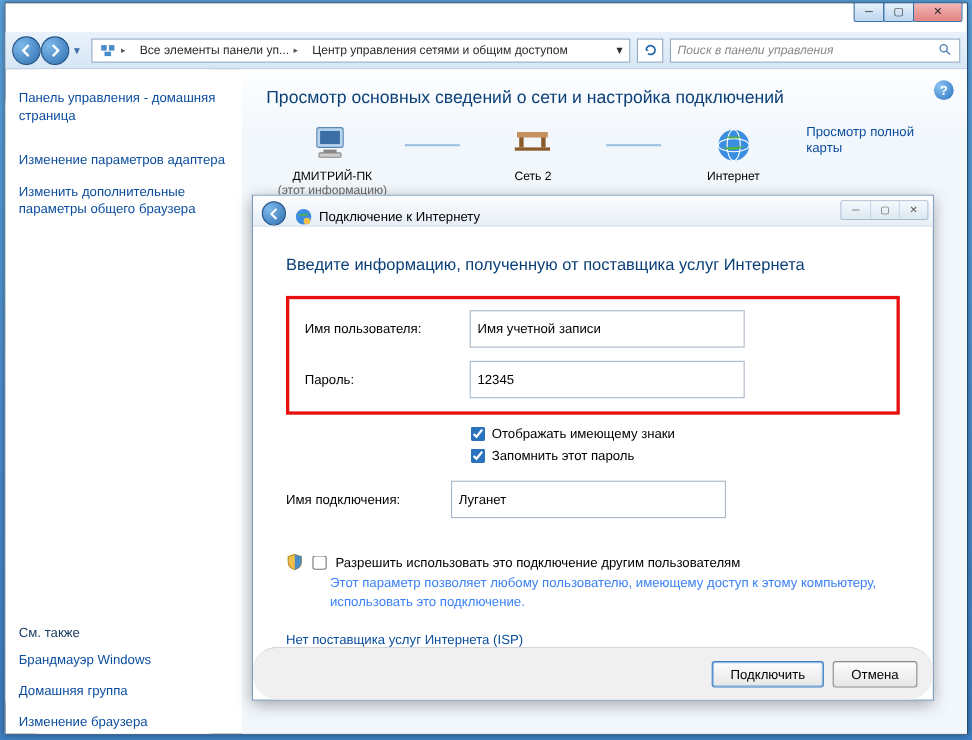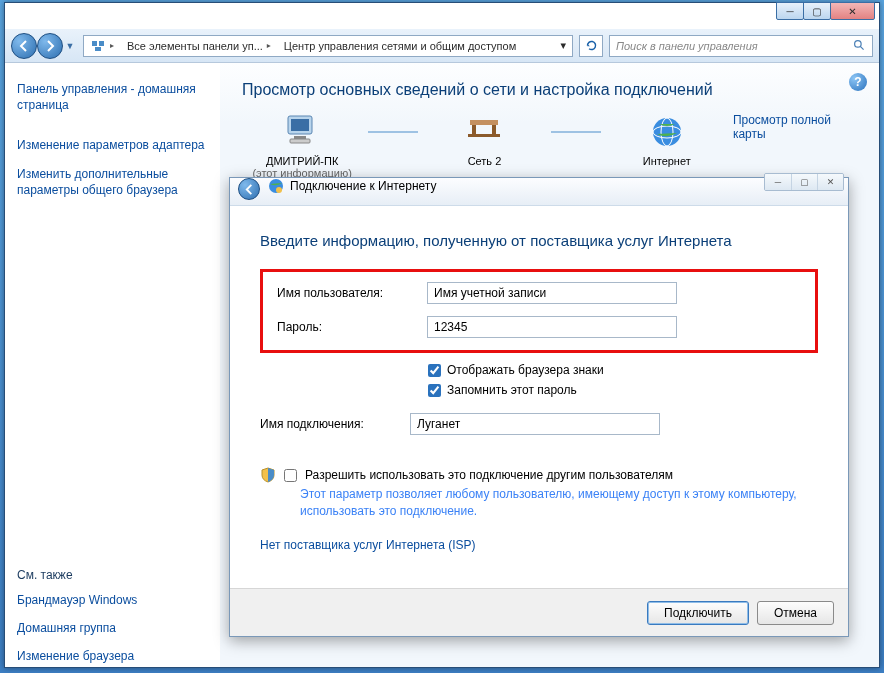--- a/index.html
+++ b/index.html
@@ -32,42 +32,42 @@
 .helpicon { position:absolute; right:12px; top:10px; width:18px; height:18px; border-radius:50%; background: radial-gradient(circle at 30% 30%, #8cc5f5, #2a72bd); color:#fff; font-size:12px; display:flex;align-items:center;justify-content:center; font-weight:bold;}
 .main h1 { color:#0b3f78; font-weight:normal; font-size: 16px; margin-bottom: 14px; }
 .netrow { display:flex; align-items:flex-start; gap: 6px; }
 .netitem { text-align:center; font-size: 11px; width: 130px; }
 .neticon { height: 38px; display:flex; align-items:center; justify-content:center; margin-bottom:4px; }
 .netdash { flex:0 0 50px; height:38px; display:flex; align-items:center; }
 .netdash .line { border-top: 2px solid #9ec2e3; width:100%; position:relative; }
 .maplink { color:#0a4d9e; font-size:12px; cursor:pointer; margin-left:auto; }
 
 .dialog { position:absolute; left:229px; top:177px; width:620px; height:460px; background:#fff; border:1px solid #7a98b8; box-shadow: 0 4px 14px rgba(0,0,0,.35); }
-.dlg-titlebar { height:28px; background: linear-gradient(#fcfdff, #e7eef6); border-bottom:1px solid #cddbe9; display:flex; align-items:flex-start; padding: 0 4px 0 8px; }
+.dlg-titlebar { height:28px; background: linear-gradient(#fcfdff, #e7eef6); border-bottom:1px solid #cddbe9; display:flex; align-items:flex-end; padding: 0 4px 0 8px; }
 .dlg-back { width:22px; height:22px; border-radius:50%; background: radial-gradient(circle at 30% 30%, #7fb9ec, #2e6fb0); border:1px solid #1d4e82; display:flex;align-items:center;justify-content:center; color:#fff; font-size:13px; margin-right:8px;}
 .dlg-title { font-size:12px; display:flex; align-items:center; gap:6px; }
 .dlg-winctrls { margin-left:auto; display:flex; border:1px solid #a8bcd1; border-radius:2px; overflow:hidden; transform: translateY(-5px); }
 .dlg-winctrls .c { width:26px; height:16px; background: linear-gradient(#f5f9fc, #dde8f2); display:flex;align-items:center;justify-content:center; font-size:9px; border-left:1px solid #c5d4e3; color:#555;}
 .dlg-winctrls .c:first-child { border-left:none;}
 
 .dlg-body { padding: 26px 30px 16px; }
 .dlg-body h2 { color:#0b3f78; font-weight:normal; font-size:15px; margin-bottom:20px; }
 .redbox { border:3px solid #e80f0f; padding: 10px 14px; margin-bottom: 10px; }
 .formrow { display:flex; align-items:center; margin-bottom:12px; font-size:12px; }
 .formrow label { width: 150px; }
-.formrow input[type=text] { width: 250px; height:22px; border:1px solid #a8b8c9; padding: 0 6px; font-size:12px; font-family: inherit; }
+.formrow input[type=text] { width: 250px; height:34px; border:1px solid #a8b8c9; padding: 0 6px; font-size:12px; font-family: inherit; }
 .chkrow { display:flex; align-items:center; font-size:12px; margin-left: 168px; margin-bottom:6px; gap:6px; }
 .chkrow input { accent-color: #2a72bd; }
 .connrow { margin-top: 16px; }
 .shield-area { margin-top: 32px; font-size:12px; }
 .shield-row { display:flex; align-items:center; gap:8px; }
 .shield-desc { color:#3b82f6; margin-left: 40px; margin-top:3px; line-height:1.4; }
 .isp-link { color:#0a4d9e; font-size:12px; margin-top: 18px; display:inline-block; cursor:pointer; }
 
-.dlg-footer { position:absolute; bottom:0; left:0; right:0; height:48px; background:#f0f0f0; border-top:1px solid #d6d6d6; display:flex; align-items:center; justify-content:flex-end; padding: 12px 14px; gap:8px; }
+.dlg-footer { position:absolute; bottom:0; left:0; right:0; height:48px; background:#f0f0f0; border-top:1px solid #d6d6d6; display:flex; align-items:center; justify-content:flex-end; padding: 12px 14px; gap:8px;border-radius:22px; }
 .dlg-footer button { height:24px; padding: 0 16px; font-size:12px; border:1px solid #8a8a8a; background: linear-gradient(#fdfdfd, #e6e6e6); border-radius:3px; font-family:inherit; cursor:pointer;}
 .dlg-footer button.primary { border:1px solid #3a7abf; box-shadow: 0 0 0 1px #8fbde8 inset; }
 .red-arrow { position:absolute; bottom:15px; right: 214px; display:flex; align-items:center; }
 .red-arrow .shaft { width:50px; height:3px; background:#e80f0f; }
 .red-arrow .head { width:0;height:0;border-top:6px solid transparent;border-bottom:6px solid transparent;border-left:11px solid #e80f0f; }
 
 svg { display:block; }
 </style>
 </head>
 <body>
@@ -228,21 +228,21 @@
         <input type="text" value="Имя учетной записи" style="">
       </div>
       <div class="formrow" style="margin-bottom:2px">
         <label>Пароль:</label>
         <input type="text" value="12345" style="">
       </div>
     </div>
 
     <div class="chkrow">
       <input type="checkbox" checked="" style="">
-      <span>Отображать браузера знаки</span>
+      <span>Отображать имеющему знаки</span>
     </div>
     <div class="chkrow">
       <input type="checkbox" checked="" style="">
       <span>Запомнить этот пароль</span>
     </div>
 
     <div class="formrow connrow">
       <label>Имя подключения:</label>
       <input type="text" value="Луганет" style="">
     </div>

